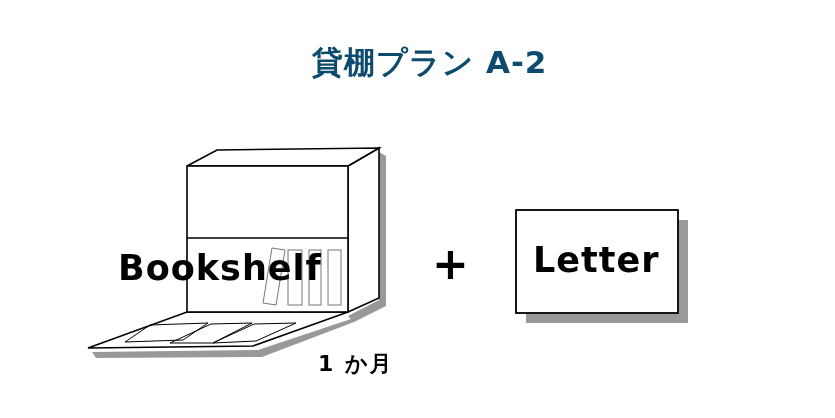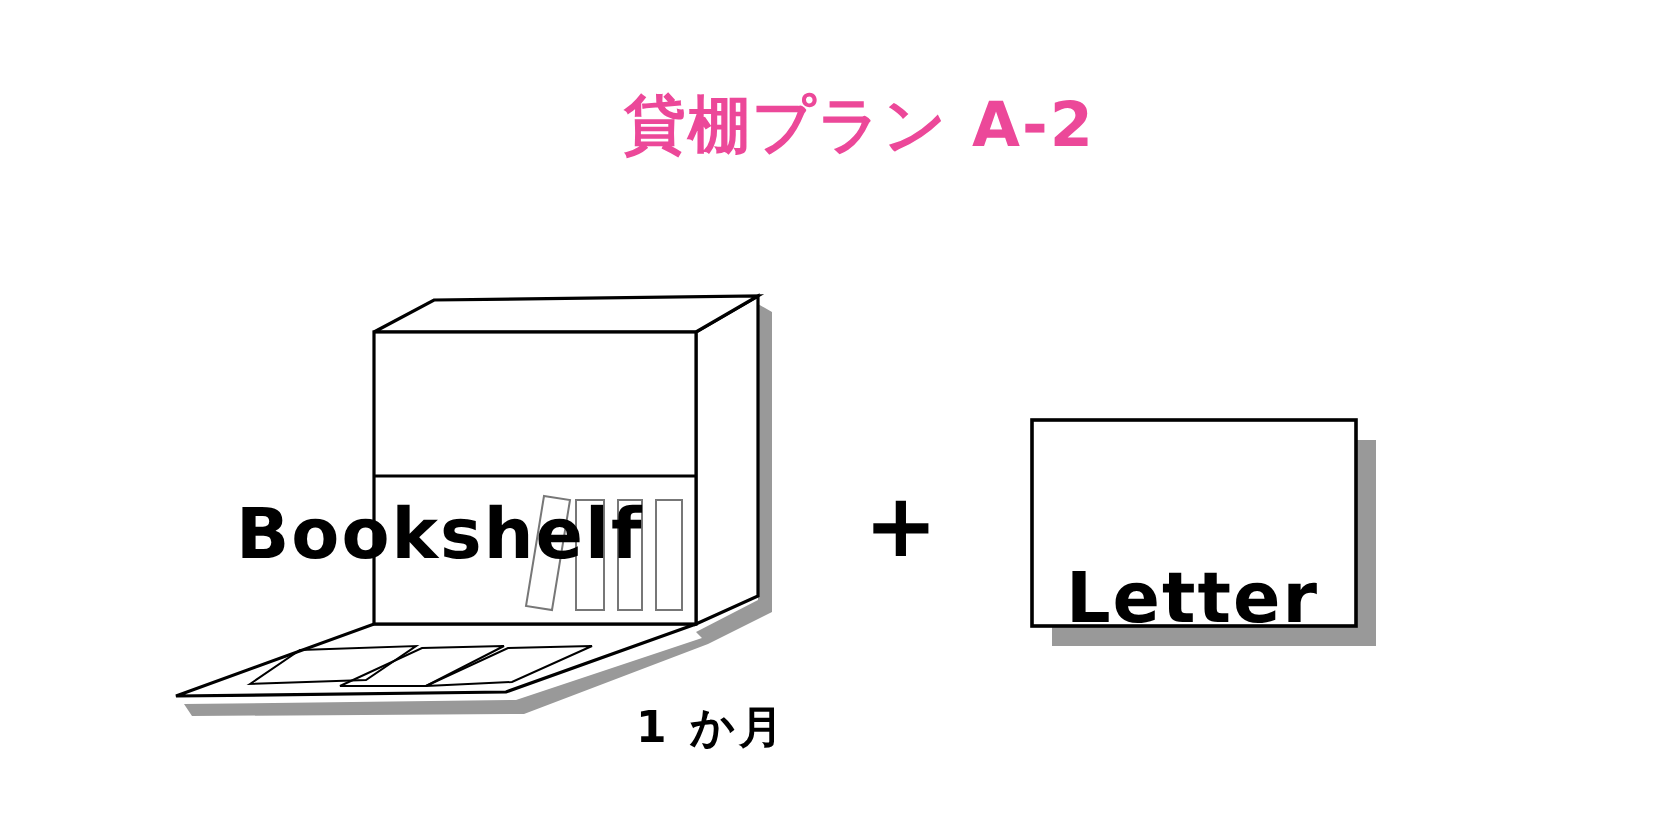--- a/index.html
+++ b/index.html
@@ -1,26 +1,26 @@
 <!DOCTYPE html>
 <html><head>
 <meta charset="utf-8">
 <style>
   html, body { margin:0; padding:0; background:#ffffff; }
   body { width:835px; height:418px; position:relative; overflow:hidden;
          font-family: "DejaVu Sans", "Liberation Sans", sans-serif; }
   .title { position:absolute; left:312px; top:42px; font-size:31px; font-weight:bold;
-           color:#ec4899; letter-spacing:1px; white-space:nowrap; }
+           color:#0c4a6e; letter-spacing:1px; white-space:nowrap; }
   .footer { position:absolute; left:318px; top:349px; font-size:22px; font-weight:bold;
             color:#000; white-space:nowrap; letter-spacing:2px; }
   svg.art { position:absolute; left:0; top:0; }
   .word { position:absolute; font-family:"DejaVu Sans", sans-serif; font-weight:bold;
           color:#000; white-space:nowrap;text-align:center; }
   .bookshelf-word { left:118px; top:248px; font-size:35px; letter-spacing:1px; }
-  .letter-word { left:533px; top:240px; font-size:35px; letter-spacing:1px;margin-top:40px; }
+  .letter-word { left:533px; top:240px; font-size:35px; letter-spacing:1px; }
   .plus { position:absolute; left:432px; top:242px; font-size:44px; font-weight:bold; line-height:1; }
 </style>
 </head>
 <body>
 
 <div class="title">貸棚プラン A-2</div>
 
 <svg class="art" width="835" height="418" viewBox="0 0 835 418">
 
   <g>

